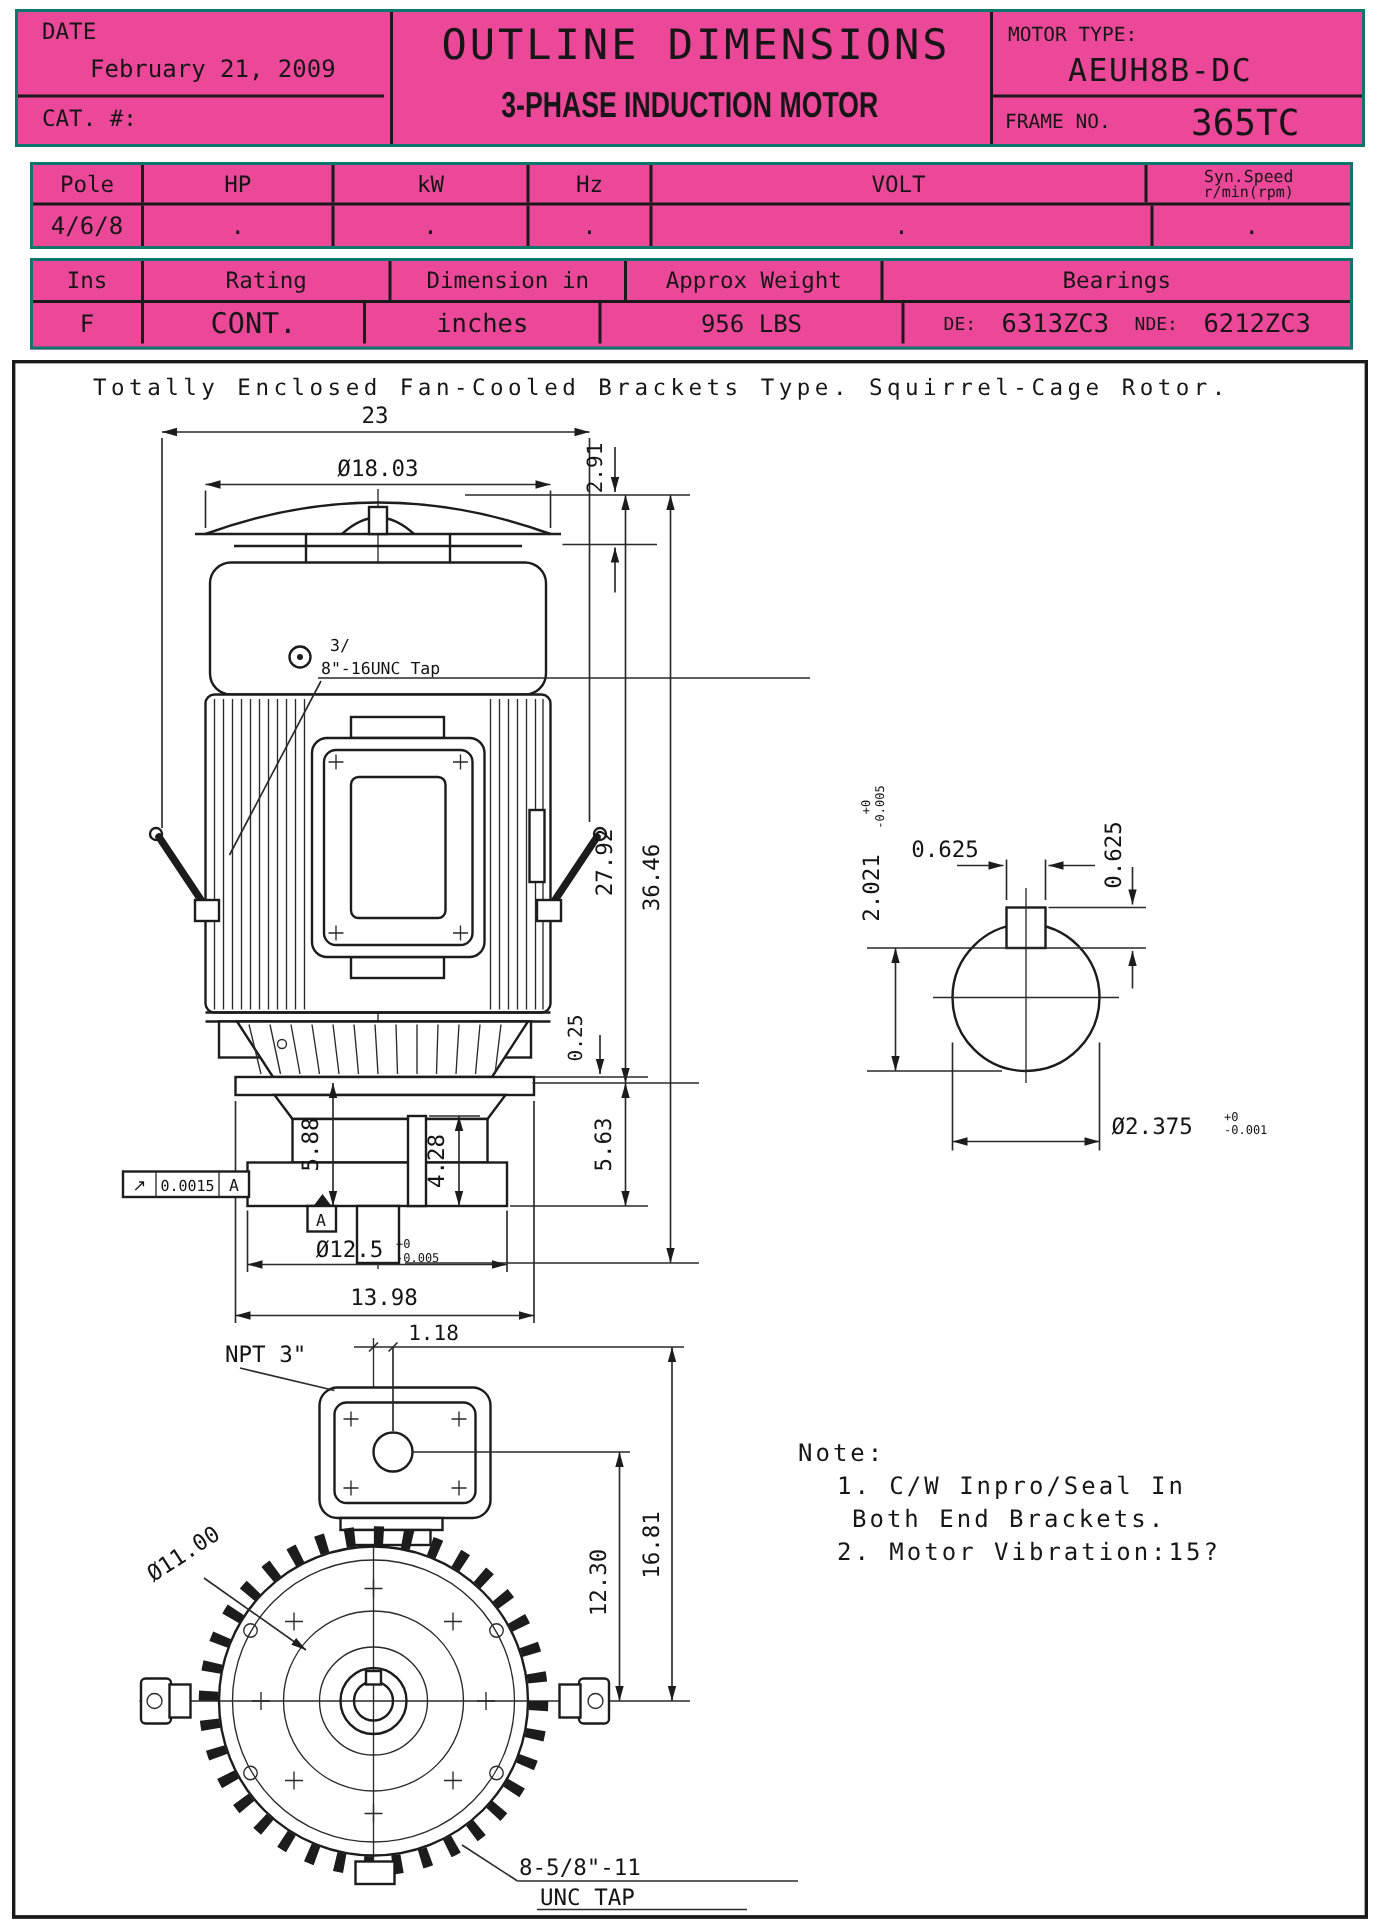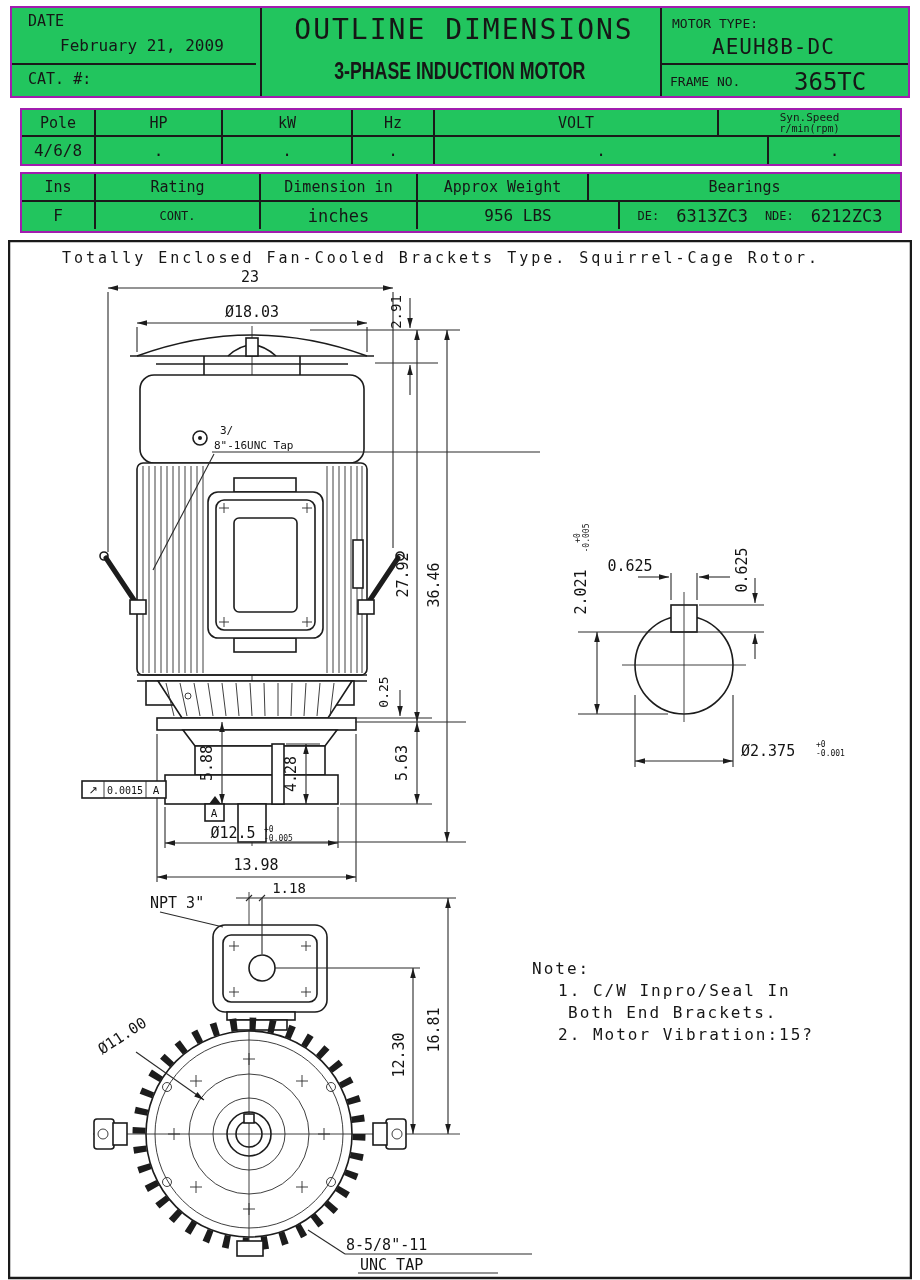--- a/index.html
+++ b/index.html
@@ -1,20 +1,20 @@
 <!DOCTYPE html>
 <html><head>
 <meta charset="utf-8">
 <title>Outline Dimensions</title>
 <style>
   html,body{margin:0;padding:0}
   body{width:920px;height:1280px;background:#fff;position:relative;overflow:hidden;
        font-family:"DejaVu Sans Mono",monospace;color:#161616}
   .abs{position:absolute}
-  .bx{position:absolute;border:2px solid #a21caf;box-sizing:border-box;background:#22c55e}
+  .bx{position:absolute;border:2px solid #0f766e;box-sizing:border-box;background:#ec4899}
   .vline{position:absolute;border-left:2px solid #1a1a1a;top:0;bottom:0}
   .hline{position:absolute;border-top:2px solid #1a1a1a;left:0;right:0}
   .cell{box-sizing:border-box;border-right:2px solid #1a1a1a;display:flex;align-items:center;justify-content:center;text-align:center}
   .cell:last-child{border-right:none}
   .row{display:flex;box-sizing:border-box}
   .rowhead{border-bottom:2px solid #1a1a1a}
   svg text{font-family:"DejaVu Sans Mono",monospace;fill:#141414}
   .t15{font-size:15px}.t14{font-size:14px}.t13{font-size:13px}.t11{font-size:11px}.t10{font-size:10px}.t8{font-size:8px}
   .ln{stroke:#1c1c1c;stroke-width:1.6;fill:none}
   .lnw{stroke:#1c1c1c;stroke-width:1.6;fill:#fff}
@@ -45,21 +45,21 @@
   <div class="abs" style="left:658px;top:66px;font-size:13px">FRAME NO.</div>
   <div class="abs" style="left:782px;top:60px;font-size:24px">365TC</div>
 </div>
 
 <div class="bx" style="left:20px;top:108px;width:882px;height:58px">
   <div class="row rowhead" style="height:27px">
     <div class="cell" style="width:74px;font-size:15px">Pole</div>
     <div class="cell" style="width:127px;font-size:15px">HP</div>
     <div class="cell" style="width:130px;font-size:15px">kW</div>
     <div class="cell" style="width:82px;font-size:15px">Hz</div>
-    <div class="cell" style="width:284px;font-size:15px">VOLT</div>
+    <div class="cell" style="width:330px;font-size:15px">VOLT</div>
     <div class="cell" style="flex:1;flex-direction:column;line-height:11px">
       <span style="font-size:11px">Syn.Speed</span>
       <span style="font-size:10px">r/min(rpm)</span>
     </div>
   </div>
   <div class="row" style="height:27px">
     <div class="cell" style="width:74px;font-size:16px">4/6/8</div>
     <div class="cell" style="width:127px;font-size:16px">.</div>
     <div class="cell" style="width:130px;font-size:16px">.</div>
     <div class="cell" style="width:82px;font-size:16px">.</div>
@@ -71,21 +71,21 @@
 <div class="bx" style="left:20px;top:172px;width:882px;height:61px">
   <div class="row rowhead" style="height:28px">
     <div class="cell" style="width:74px;font-size:15px">Ins</div>
     <div class="cell" style="width:165px;font-size:15px">Rating</div>
     <div class="cell" style="width:157px;font-size:15px">Dimension in</div>
     <div class="cell" style="width:171px;font-size:15px">Approx Weight</div>
     <div class="cell" style="flex:1;font-size:15px">Bearings</div>
   </div>
   <div class="row" style="height:27px">
     <div class="cell" style="width:74px;font-size:16px">F</div>
-    <div class="cell" style="width:165px;font-size:12px">CONT.</div>
+    <div class="cell" style="width:148px;font-size:19px">CONT.</div>
     <div class="cell" style="width:157px;font-size:17px">inches</div>
     <div class="cell" style="width:202px;font-size:16px">956 LBS</div>
     <div class="cell" style="flex:1;gap:17px">
       <span style="font-size:12px">DE:</span>
       <span style="font-size:17px">6313ZC3</span>
       <span style="font-size:12px">NDE:</span>
       <span style="font-size:17px">6212ZC3</span>
     </div>
   </div>
 </div>

